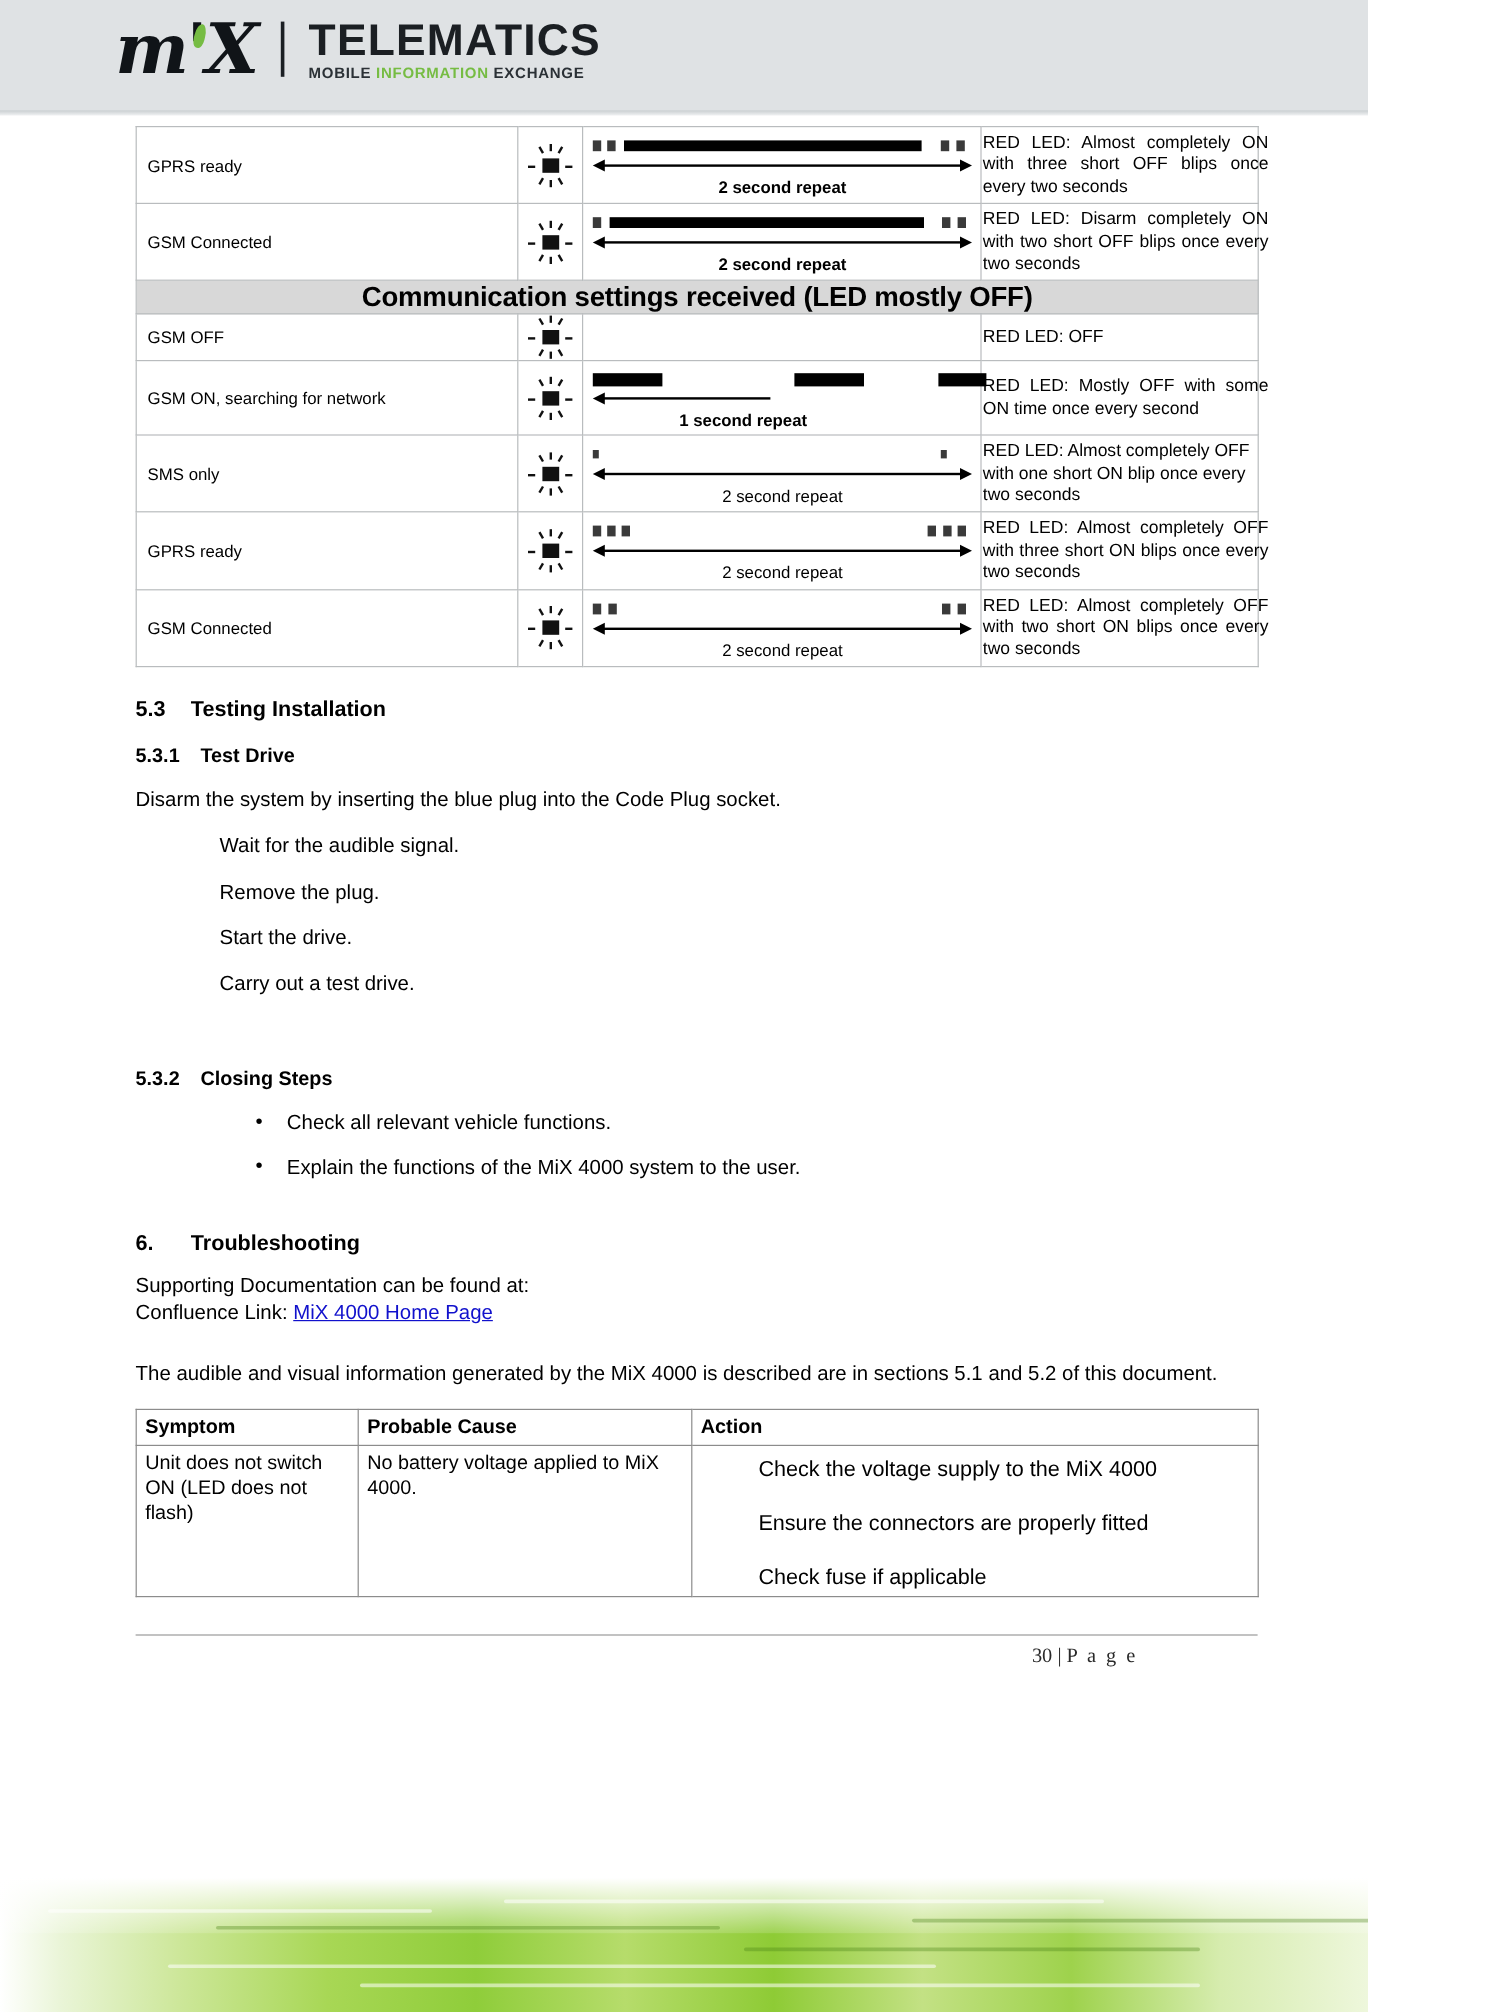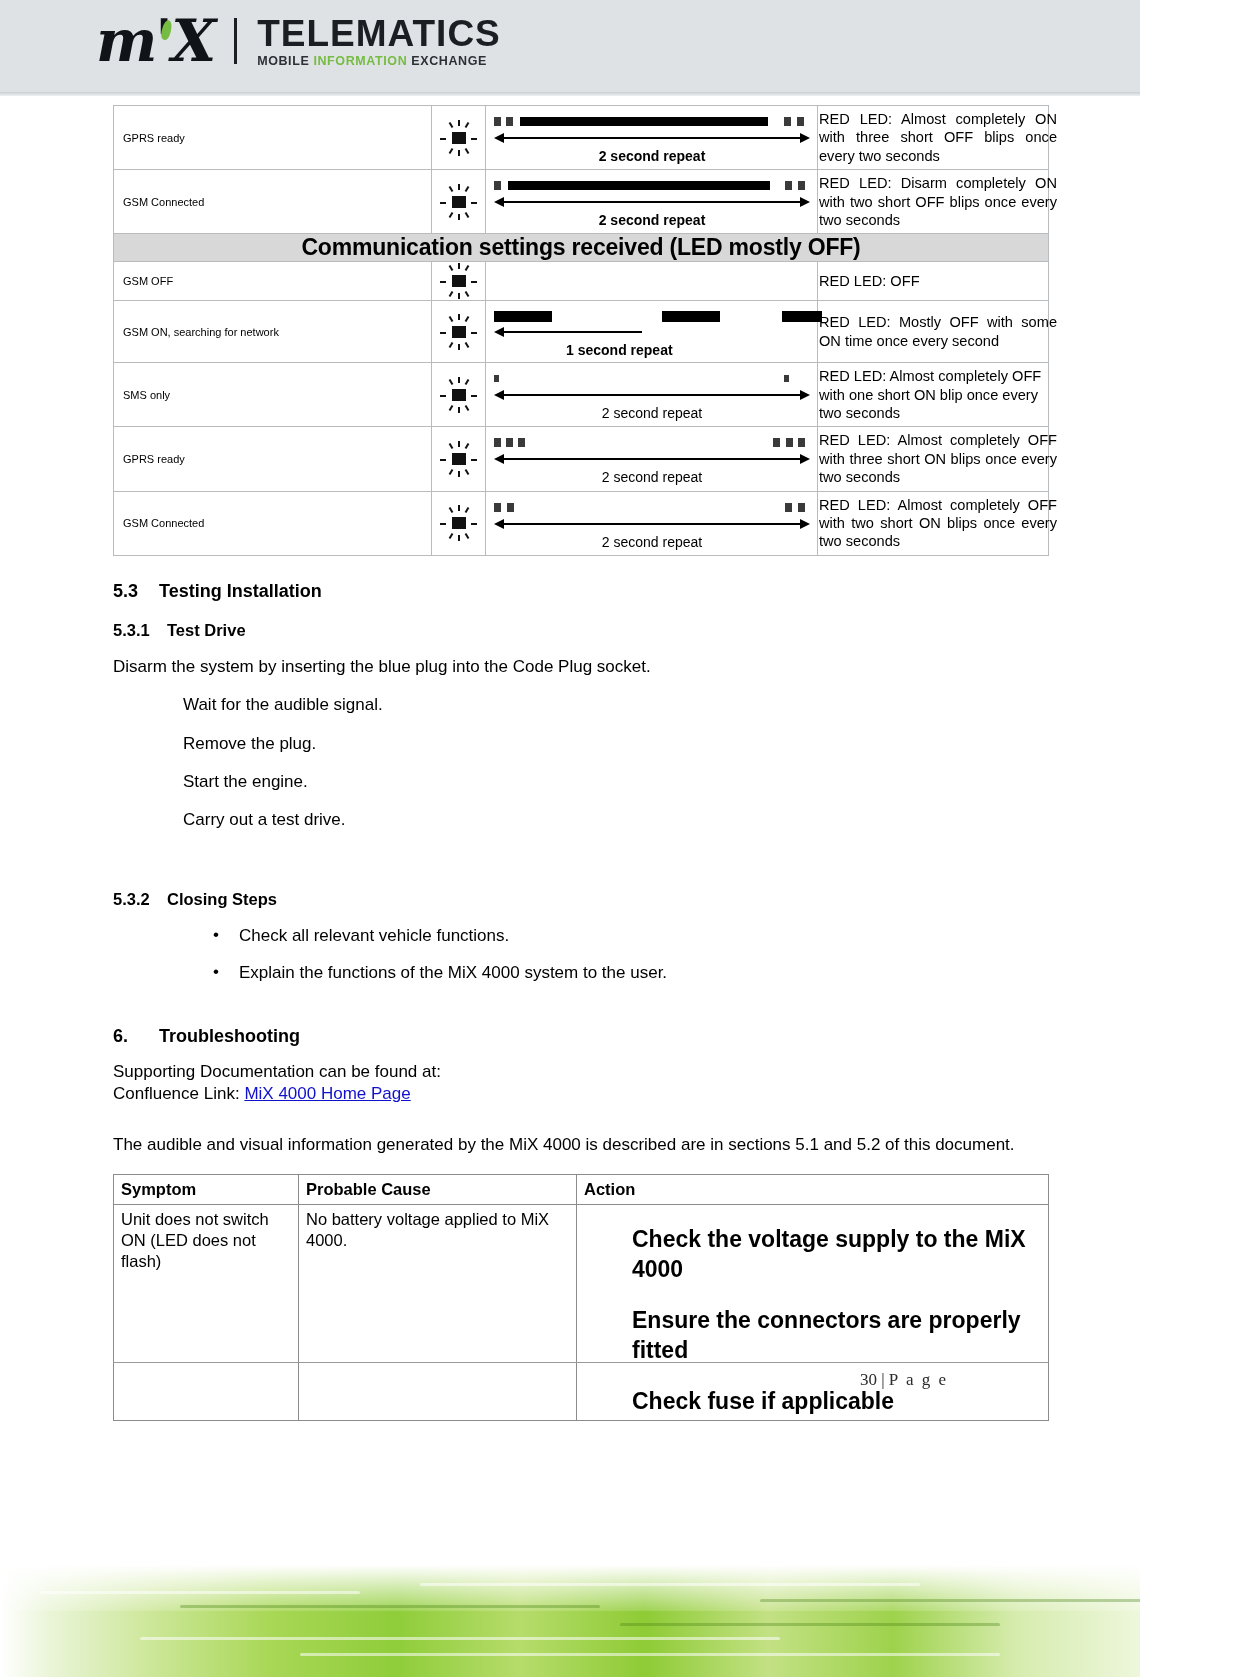--- a/index.html
+++ b/index.html
@@ -99,21 +99,21 @@
     border: 1px solid #b9bcbe;
     vertical-align: middle;
     padding: 0;
   }
   .col-name  { width: 318px; }
   .col-icon  { width: 54px; }
   .col-diag  { width: 332px; }
   .col-desc  { width: 231px; }
 
   .cell-name {
-    font-size: 11px;
+    font-size: 14px;
     color: #000;
     padding: 6px 0 6px 9px;
   }
   .cell-desc {
     font-size: 14.6px;
     line-height: 1.26;
     color: #000;
     padding: 4px 0 4px 2px;
     text-align: justify;
     text-justify: inter-word;
@@ -280,23 +280,22 @@
     text-align: left;
     line-height: 1.28;
   }
   table.trouble th {
     font-weight: 700;
   }
   .tc1 { width: 185px; }
   .tc2 { width: 278px; }
   .tc3 { width: 472px; }
   .action-line {
-    margin: 16px 0 0 48px;
-    font-size: 23px;
-    font-weight: bold;
+    margin: 4px 0 0 48px;
+    font-size: 18px;
   }
   .action-line + .action-line { margin-top: 22px; }
 
   
   .footer-rule {
     position: absolute;
     left: 113px;
     top: 1362px;
     width: 935px;
     height: 1px;
@@ -635,21 +634,21 @@
       <span class="num">5.3</span><span>Testing Installation</span>
     </h3>
 
     <h4 class="hd2">
       <span class="num">5.3.1</span><span>Test Drive</span>
     </h4>
 
     <p class="body">Disarm the system by inserting the blue plug into the Code Plug socket.</p>
     <p class="body indent">Wait for the audible signal.</p>
     <p class="body indent">Remove the plug.</p>
-    <p class="body indent">Start the engine.</p>
+    <p class="body indent">Start the drive.</p>
     <p class="body indent">Carry out a test drive.</p>
 
     <h4 class="hd2" style="margin-top:58px;">
       <span class="num">5.3.2</span><span>Closing Steps</span>
     </h4>
 
     <ul class="bul">
       <li>Check all relevant vehicle functions.</li>
       <li>Explain the functions of the MiX 4000 system to the user.</li>
     </ul>

